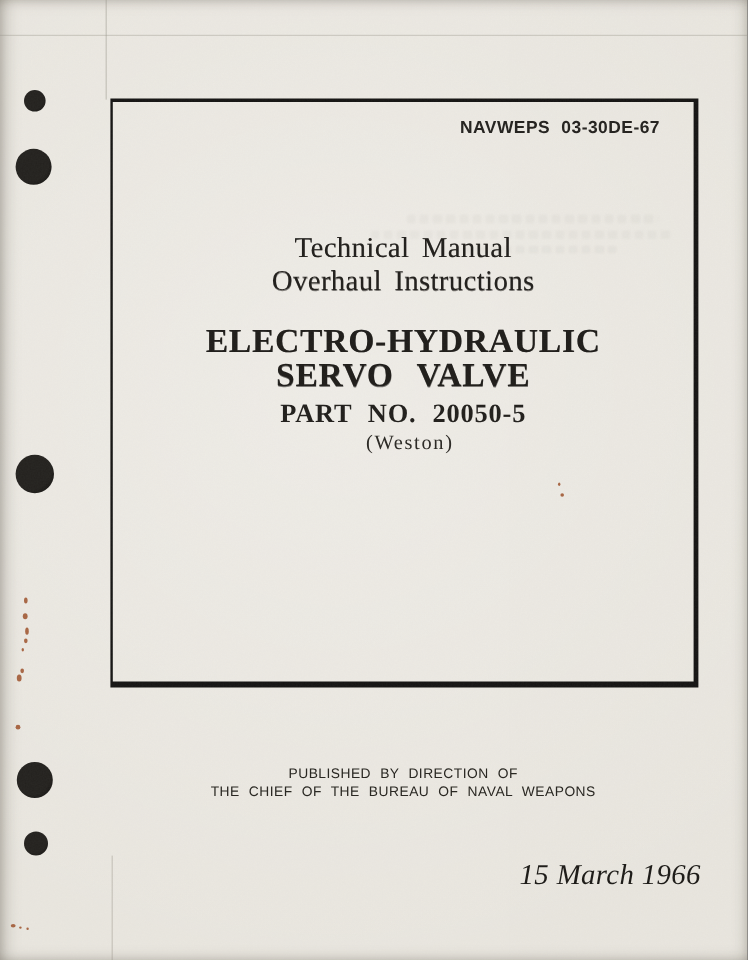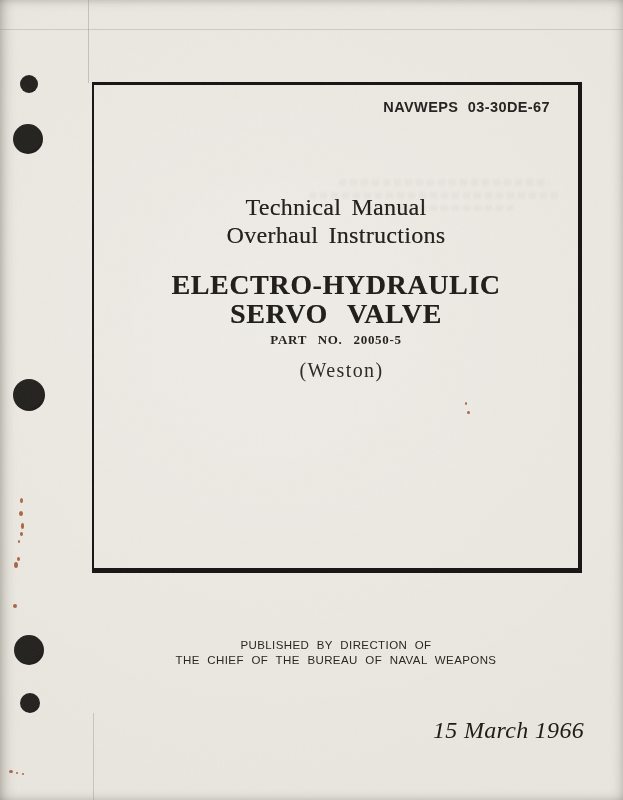--- a/index.html
+++ b/index.html
@@ -70,29 +70,29 @@
     line-height:29px;
     letter-spacing:0.6px;
     color:#1e1c19;
     text-shadow:0.2px 0.2px 0.4px rgba(30,28,25,0.55);
   }
   .subject-line2{word-spacing:12px;}
   .part-no{
     position:absolute;left:0;right:0;top:247px;
     text-align:center;
     font-weight:bold;
-    font-size:13px;
+    font-size:22px;
     letter-spacing:0.7px;
     word-spacing:7px;
     color:#201e1b;
   }
   .manufacturer{
     position:absolute;left:0;right:0;top:274px;
     text-align:center;
-    font-size:20px;
+    font-size:17px;
     letter-spacing:1.4px;
     color:#2a2824;
     padding-left:11px;
   }
   .publisher{
     position:absolute;left:0;right:0;top:553px;
     text-align:center;
     font-family:"Liberation Sans","DejaVu Sans",sans-serif;
     font-weight:normal;
     font-size:11.5px;

